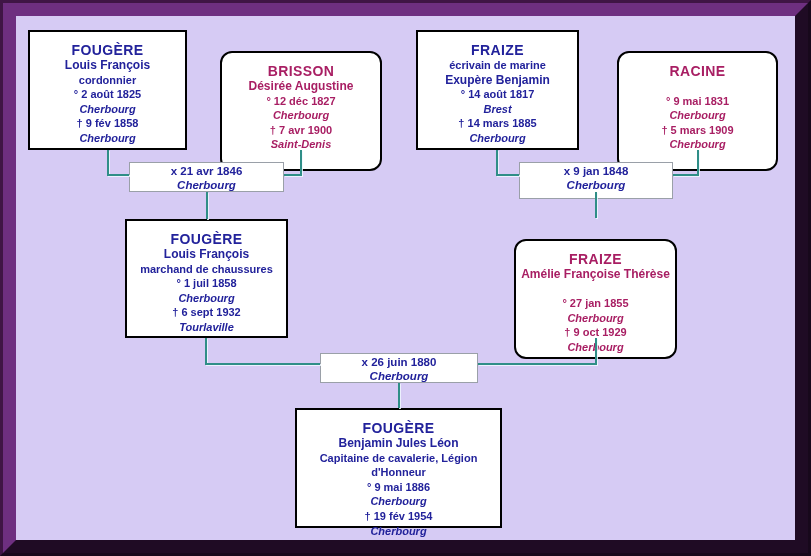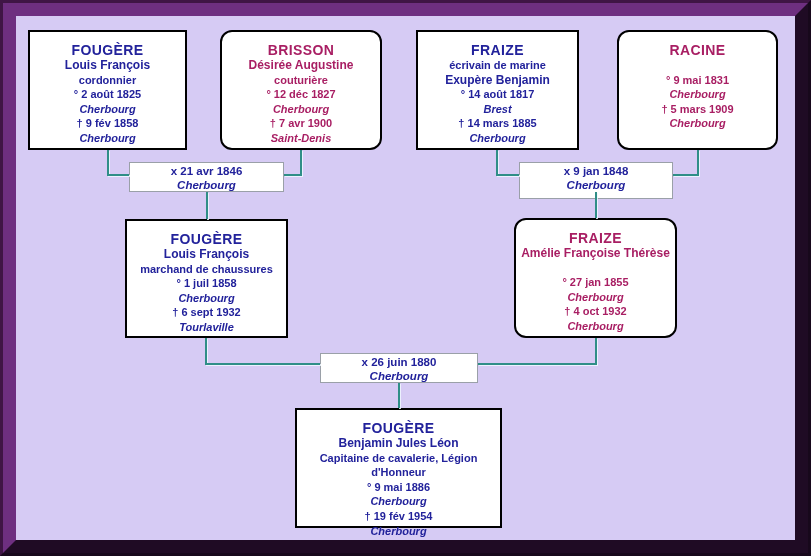--- a/index.html
+++ b/index.html
@@ -7,21 +7,21 @@
   #canvas{position:absolute;left:0;top:0;width:811px;height:556px;background:#D6CBF4;overflow:hidden;}
   
   .frame-outer{position:absolute;inset:0;border:3px solid;
     border-color:#3F1545 #17081B #17081B #3F1545;pointer-events:none;z-index:50;}
   .frame-inner{position:absolute;inset:3px;border:13px solid;
     border-color:#6E2F80 #1F0B24 #1F0B24 #6E2F80;pointer-events:none;z-index:50;}
   
   .pbox{position:absolute;background:#ffffff;border:2px solid #000000;box-sizing:border-box;
     text-align:center;padding:10px 2px 0 2px;}
   .pbox.male{color:#22229B;}
-  .pbox.female{color:#A81E63;border-radius:12px;}
+  .pbox.female{color:#A81E63;border-radius:12px;margin-top:21px;}
   .surname{font-weight:bold;font-size:14px;line-height:16px;letter-spacing:.4px;}
   .pline{font-size:11px;line-height:14.6px;min-height:14.6px;font-weight:bold;}
   .given{font-weight:bold;font-size:12px;}
   .place{font-style:italic;}
   
   .mbox{position:absolute;background:#ffffff;border:1px solid #9aa0a8;box-sizing:border-box;
     color:#22229B;font-weight:bold;text-align:center;font-size:11.5px;line-height:14px;padding-top:1px;}
   .mplace{font-style:italic;}
   
   .cline{position:absolute;background:#2F8E87;box-shadow:1px 1px 0 rgba(240,248,255,.85);}
@@ -37,21 +37,20 @@
     <div class="pline">cordonnier</div>
     <div class="pline">° 2 août 1825</div>
     <div class="pline place">Cherbourg</div>
     <div class="pline">† 9 fév 1858</div>
     <div class="pline place">Cherbourg</div>
   </div>
 
   <div class="pbox female" style="left:220px;top:30px;width:162px;height:120px;">
     <div class="surname">BRISSON</div>
     <div class="pline given">Désirée Augustine</div>
-    <div class="pline">couturière</div>
     <div class="pline">° 12 déc 1827</div>
     <div class="pline place">Cherbourg</div>
     <div class="pline">† 7 avr 1900</div>
     <div class="pline place">Saint-Denis</div>
   </div>
 
   <div class="pbox male" style="left:416px;top:30px;width:163px;height:120px;">
     <div class="surname">FRAIZE</div>
     <div class="pline">écrivain de marine</div>
     <div class="pline given">Exupère Benjamin</div>
@@ -88,21 +87,21 @@
     <div class="pline">† 6 sept 1932</div>
     <div class="pline place">Tourlaville</div>
   </div>
 
   <div class="pbox female" style="left:514px;top:218px;width:163px;height:120px;">
     <div class="surname">FRAIZE</div>
     <div class="pline given">Amélie Françoise Thérèse</div>
     <div class="pline"></div>
     <div class="pline">° 27 jan 1855</div>
     <div class="pline place">Cherbourg</div>
-    <div class="pline">† 4 oct 1932</div>
+    <div class="pline">† 9 oct 1929</div>
     <div class="pline place">Cherbourg</div>
   </div>
 
   <div class="mbox" style="left:320px;top:353px;width:158px;height:30px;">
     <div>x 26 juin 1880</div>
     <div class="mplace">Cherbourg</div>
   </div>
 
   <div class="pbox male" style="left:295px;top:408px;width:207px;height:120px;">
     <div class="surname">FOUGÈRE</div>

